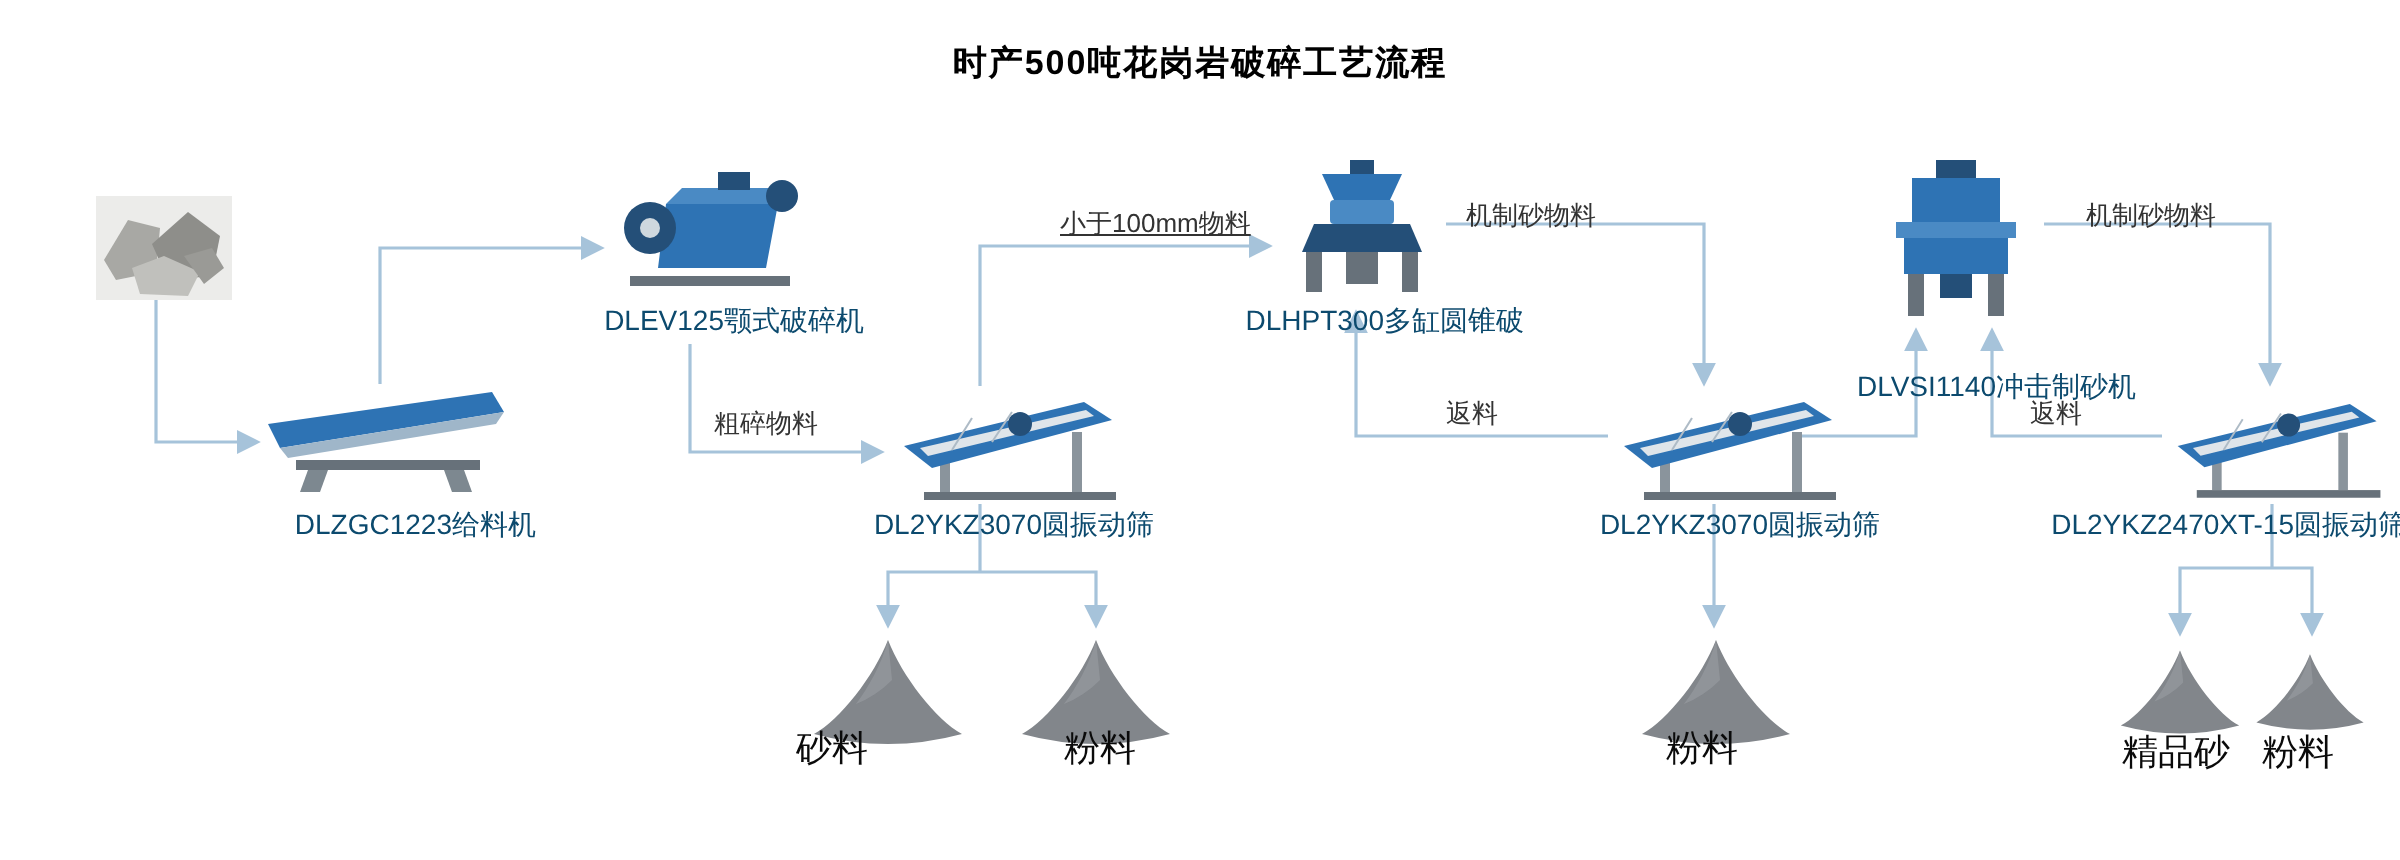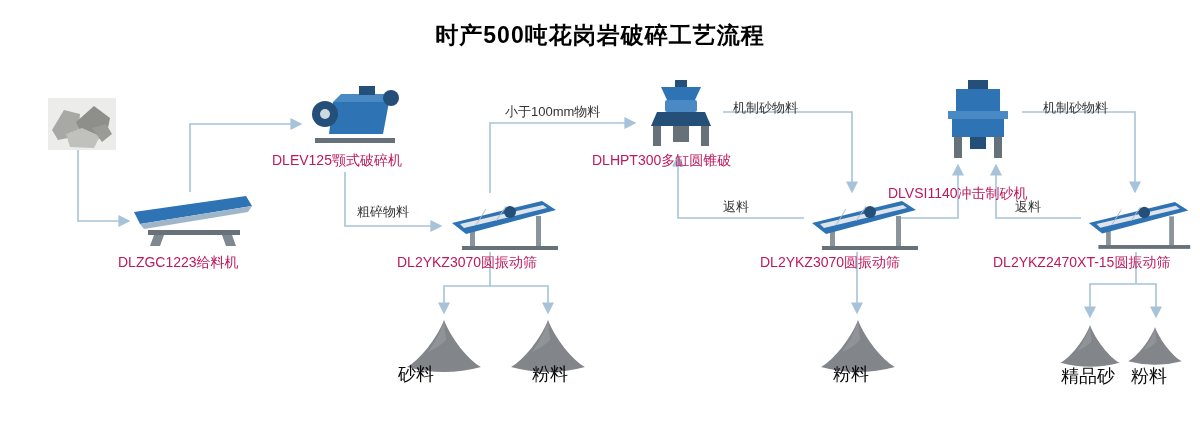--- a/index.html
+++ b/index.html
@@ -6,27 +6,27 @@
   html,body { background:#ffffff; }
   body {
     position:relative;
     width:1200px; height:430px;
     font-family:"Liberation Sans", sans-serif;
     overflow:hidden;
     color:#000;
   }
   .title {
     position:absolute; top:20px; left:0; width:1200px;
-    text-align:center; font-size:23px; font-weight:bold; color:#000;
+    text-align:center; font-size:17px; font-weight:bold; color:#000;
     letter-spacing:1px;
   }
   .node { position:absolute; line-height:0; }
   .m-label {
-    position:absolute; font-size:14px; color:#be185d;
-    text-align:left; white-space:nowrap; line-height:16px;
+    position:absolute; font-size:14px; color:#0c4a6e;
+    text-align:right; white-space:nowrap; line-height:16px;
   }
   .flow-label {
     position:absolute; font-size:13px; color:#333;
     white-space:nowrap; line-height:14px;
   }
   .pile-label {
     position:absolute; font-size:18px; color:#0a0a0a; white-space:nowrap;
   }
   svg.arrows { position:absolute; left:0; top:0; pointer-events:none; }
 </style>
@@ -157,21 +157,21 @@
     <polygon points="12,28 95,9 99,12 16,32" fill="#dfe5ea"></polygon>
     <line x1="28" y1="29" x2="38" y2="13" stroke="#aebbc6" stroke-width="1"></line>
     <line x1="48" y1="25" x2="58" y2="10" stroke="#aebbc6" stroke-width="1"></line>
     <circle cx="62" cy="16" r="6" fill="#244f78"></circle>
     <rect x="14" y="50" width="96" height="4" fill="#67717a"></rect>
   </svg>
 </div>
 <div class="m-label" style="left:993px; top:254px; width:210px;">DL2YKZ2470XT-15圆振动筛</div>
 
 <div class="flow-label" style="left:357px; top:205px;text-align:right;">粗碎物料</div>
-<div class="flow-label" style="left:505px; top:105px;">小于100mm物料</div>
+<div class="flow-label" style="left:530px; top:105px;text-decoration:underline;">小于100mm物料</div>
 <div class="flow-label" style="left:733px; top:101px;">机制砂物料</div>
 <div class="flow-label" style="left:723px; top:200px;">返料</div>
 <div class="flow-label" style="left:1043px; top:101px;">机制砂物料</div>
 <div class="flow-label" style="left:1015px; top:200px;">返料</div>
 
 <div class="node" style="left:404px; top:318px;">
   <svg width="80" height="56" viewBox="0 0 80 56">
     <path d="M40 2 C33 20 16 42 3 49 Q40 59 77 49 C64 42 47 20 40 2 Z" fill="#82868b"></path>
     <path d="M40 2 C37 14 30 26 24 34 Q34 30 42 22 Z" fill="#9ca0a5" opacity="0.55"></path>
   </svg>

